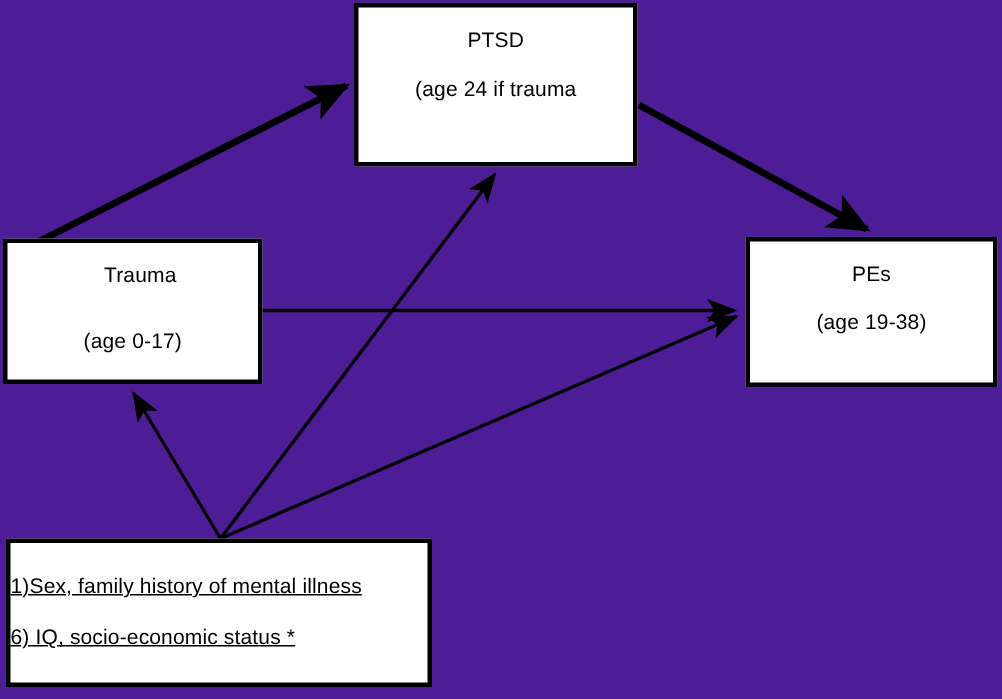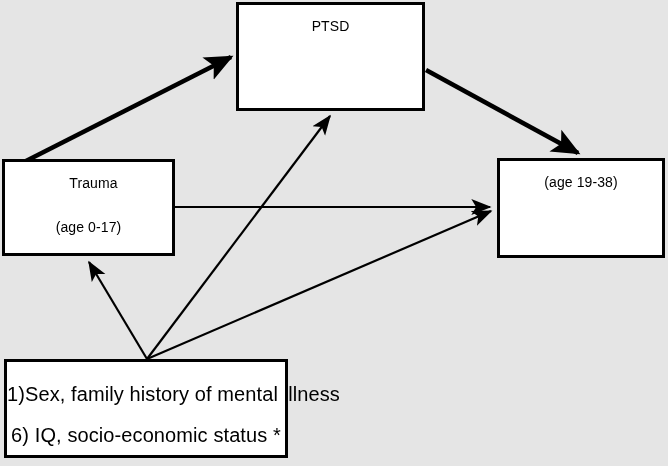--- a/index.html
+++ b/index.html
@@ -8,21 +8,21 @@
     background: #ffffff;
   }
   body {
     font-family: "Liberation Sans", sans-serif;
     color: #000000;
   }
   #diagram-canvas {
     position: relative;
     width: 668px;
     height: 466px;
-    background: #e5e5e5;
+    background: #4c1d95;
     overflow: hidden;
   }
   #edges-layer {
     position: absolute;
     left: 0;
     top: 0;
     width: 668px;
     height: 466px;
   }
   .node-box {
@@ -77,22 +77,23 @@
 
   
   #node-covariates {
     left: 4px;
     top: 359px;
     width: 284px;
     height: 99px;
     align-items: stretch;
   }
   #node-covariates .node-line {
-    text-align: center;
-    font-size: 20px;
+    text-align: left;
+    font-size: 14px;
+    text-decoration: underline;
   }
   #node-covariates .node-line:nth-child(1) { margin-top: 21px; }
   #node-covariates .node-line:nth-child(2) { margin-top: 19px; }
 </style>
 </head>
 <body>
 
 <div id="diagram-canvas">
 
   <svg id="edges-layer" viewBox="0 0 668 466" width="668" height="466" aria-hidden="true">
@@ -113,28 +114,30 @@
 
     <line x1="147" y1="359" x2="89" y2="262" stroke="#000000" stroke-width="2.2" marker-end="url(#arrow-thin)"></line>
 
     <line x1="147" y1="359" x2="330" y2="116" stroke="#000000" stroke-width="2.2" marker-end="url(#arrow-thin)"></line>
 
     <line x1="147" y1="359" x2="491" y2="211" stroke="#000000" stroke-width="2.2" marker-end="url(#arrow-thin)"></line>
   </svg>
 
   <div class="node-box" id="node-ptsd">
     <span class="node-line">PTSD</span>
+    <span class="node-line">(age 24 if trauma</span>
   </div>
 
   <div class="node-box" id="node-trauma">
     <span class="node-line">Trauma</span>
     <span class="node-line">(age 0-17)</span>
   </div>
 
   <div class="node-box" id="node-pes">
+    <span class="node-line">PEs</span>
     <span class="node-line">(age 19-38)</span>
   </div>
 
   <div class="node-box" id="node-covariates">
     <span class="node-line">1)Sex, family history of mental illness</span>
     <span class="node-line">6) IQ, socio-economic status *</span>
   </div>
 
 </div>
 

